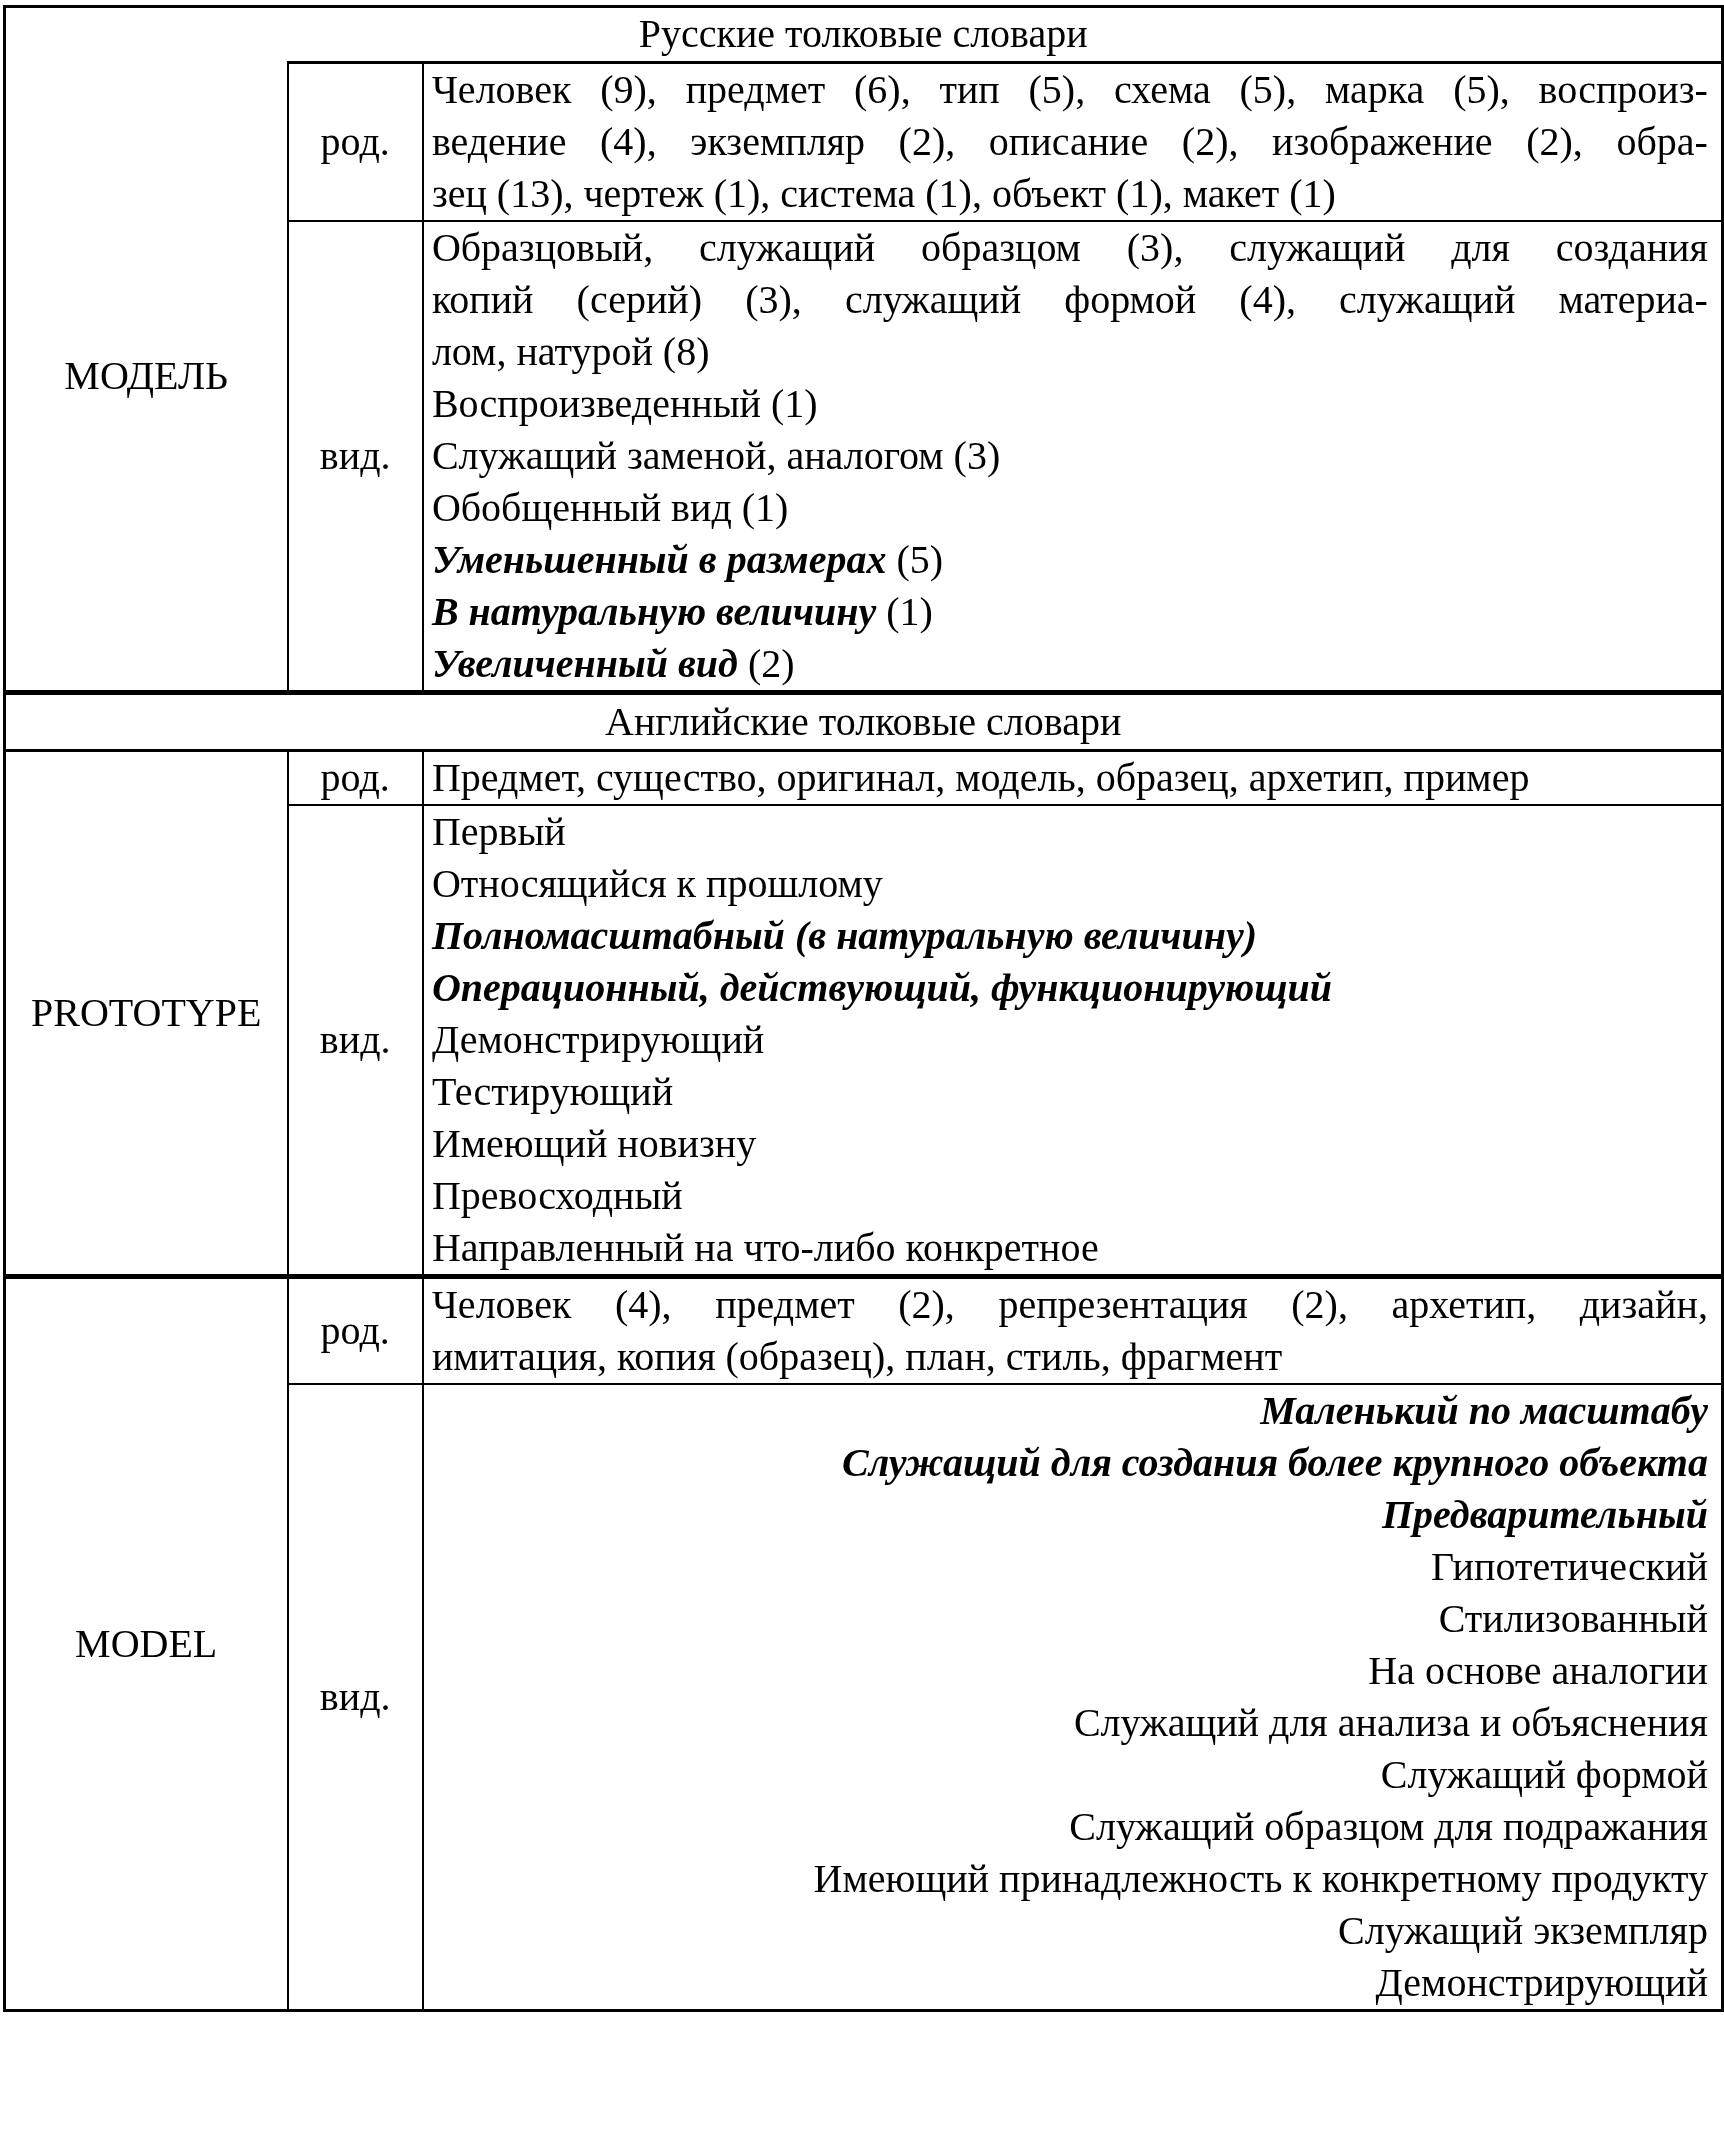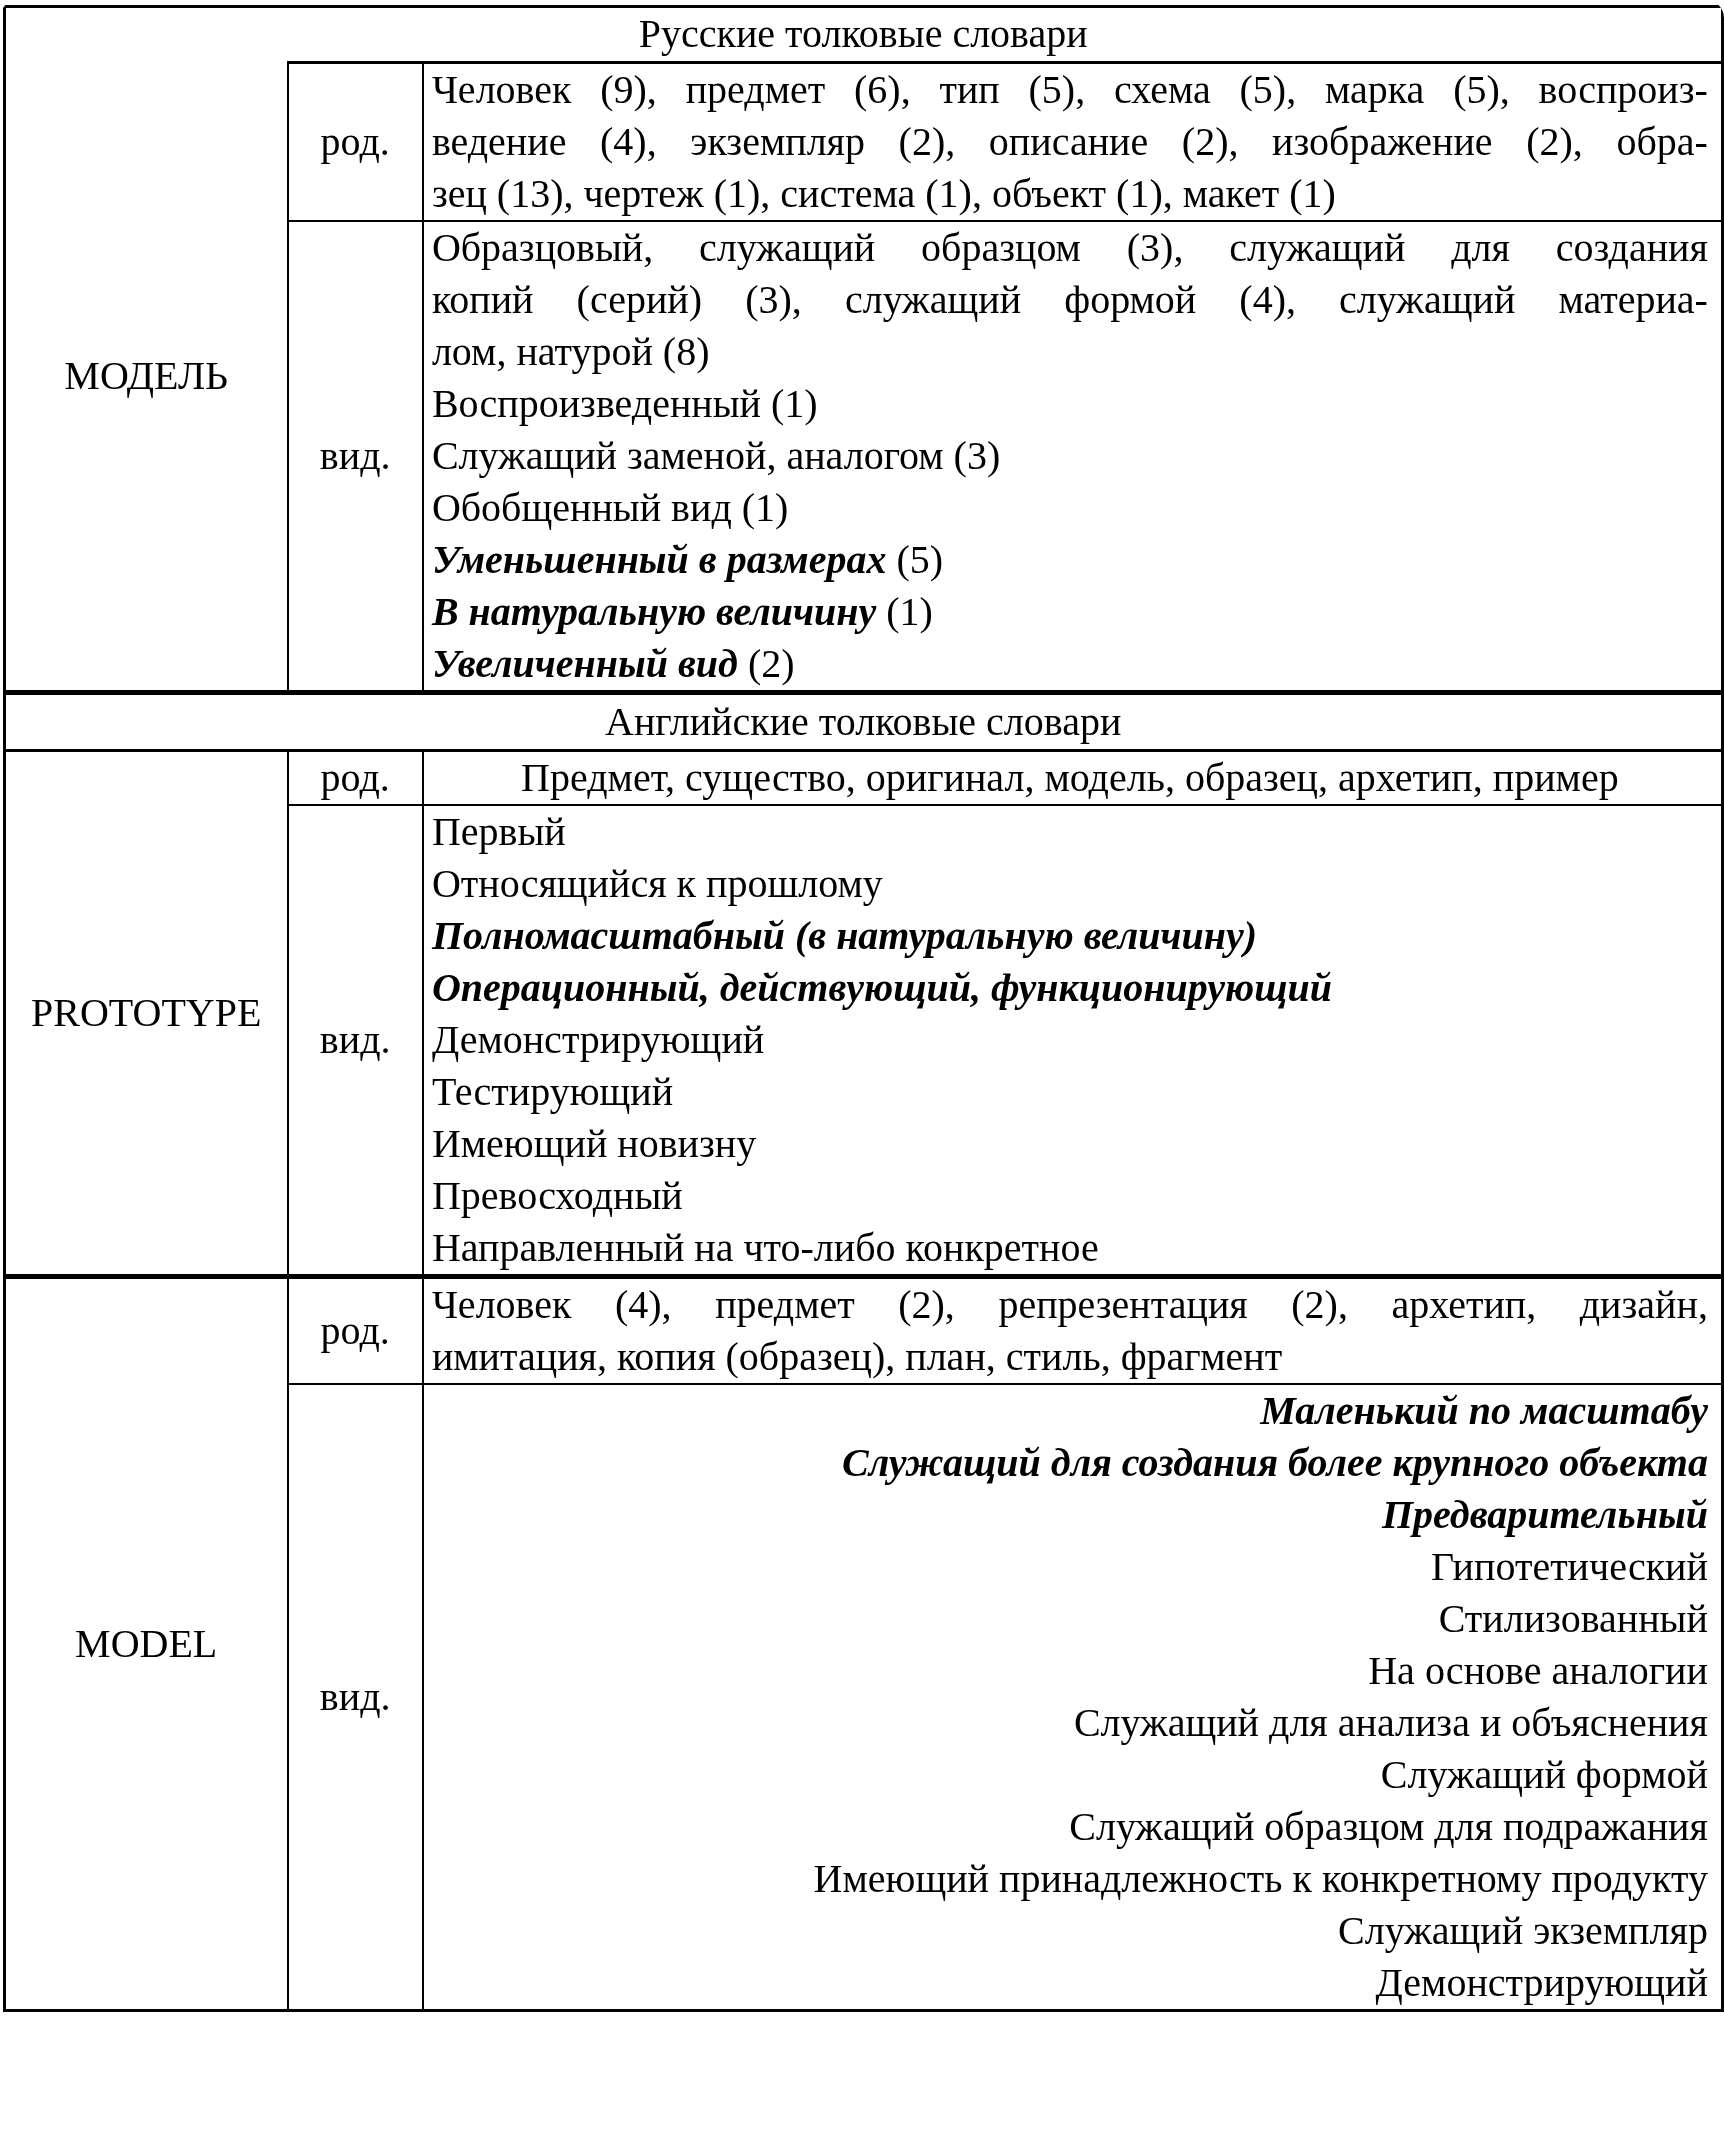--- a/index.html
+++ b/index.html
@@ -4,21 +4,20 @@
 <style>
   html, body { margin: 0; padding: 0; background: #ffffff; }
   .page {
     position: relative;
     width: 1724px;
     height: 2154px;
     background: #ffffff;
     color: #000000;
     font-family: "Liberation Serif", "DejaVu Serif", serif;
     overflow: hidden;
-    border-radius: 18px;
   }
   .tbl {
     position: absolute;
     left: 2.7px;
     top: 4.6px;
     width: 1715px;
     border: 3.7px solid #000;
     display: grid;
     grid-template-columns: 283px 135px auto;
     font-size: 40px;
@@ -48,21 +47,21 @@
   
   .h1  { grid-area: 1 / 1 / 2 / 4; }
   .t1  { grid-area: 2 / 1 / 4 / 2; }
   .g1l { grid-area: 2 / 2 / 3 / 3; }
   .g1c { grid-area: 2 / 3 / 3 / 4; }
   .s1l { grid-area: 3 / 2 / 4 / 3; }
   .s1c { grid-area: 3 / 3 / 4 / 4; font-family: Liberation Serif, serif; }
   .h2  { grid-area: 4 / 1 / 5 / 4; }
   .t2  { grid-area: 5 / 1 / 7 / 2; }
   .g2l { grid-area: 5 / 2 / 6 / 3; }
-  .g2c { grid-area: 5 / 3 / 6 / 4; text-align: center; }
+  .g2c { grid-area: 5 / 3 / 6 / 4; }
   .s2l { grid-area: 6 / 2 / 7 / 3; }
   .s2c { grid-area: 6 / 3 / 7 / 4; }
   .t3  { grid-area: 7 / 1 / 9 / 2; }
   .g3l { grid-area: 7 / 2 / 8 / 3; }
   .g3c { grid-area: 7 / 3 / 8 / 4; }
   .s3l { grid-area: 8 / 2 / 9 / 3; }
   .s3c { grid-area: 8 / 3 / 9 / 4; text-align: right; }
 </style>
 </head>
 <body>

